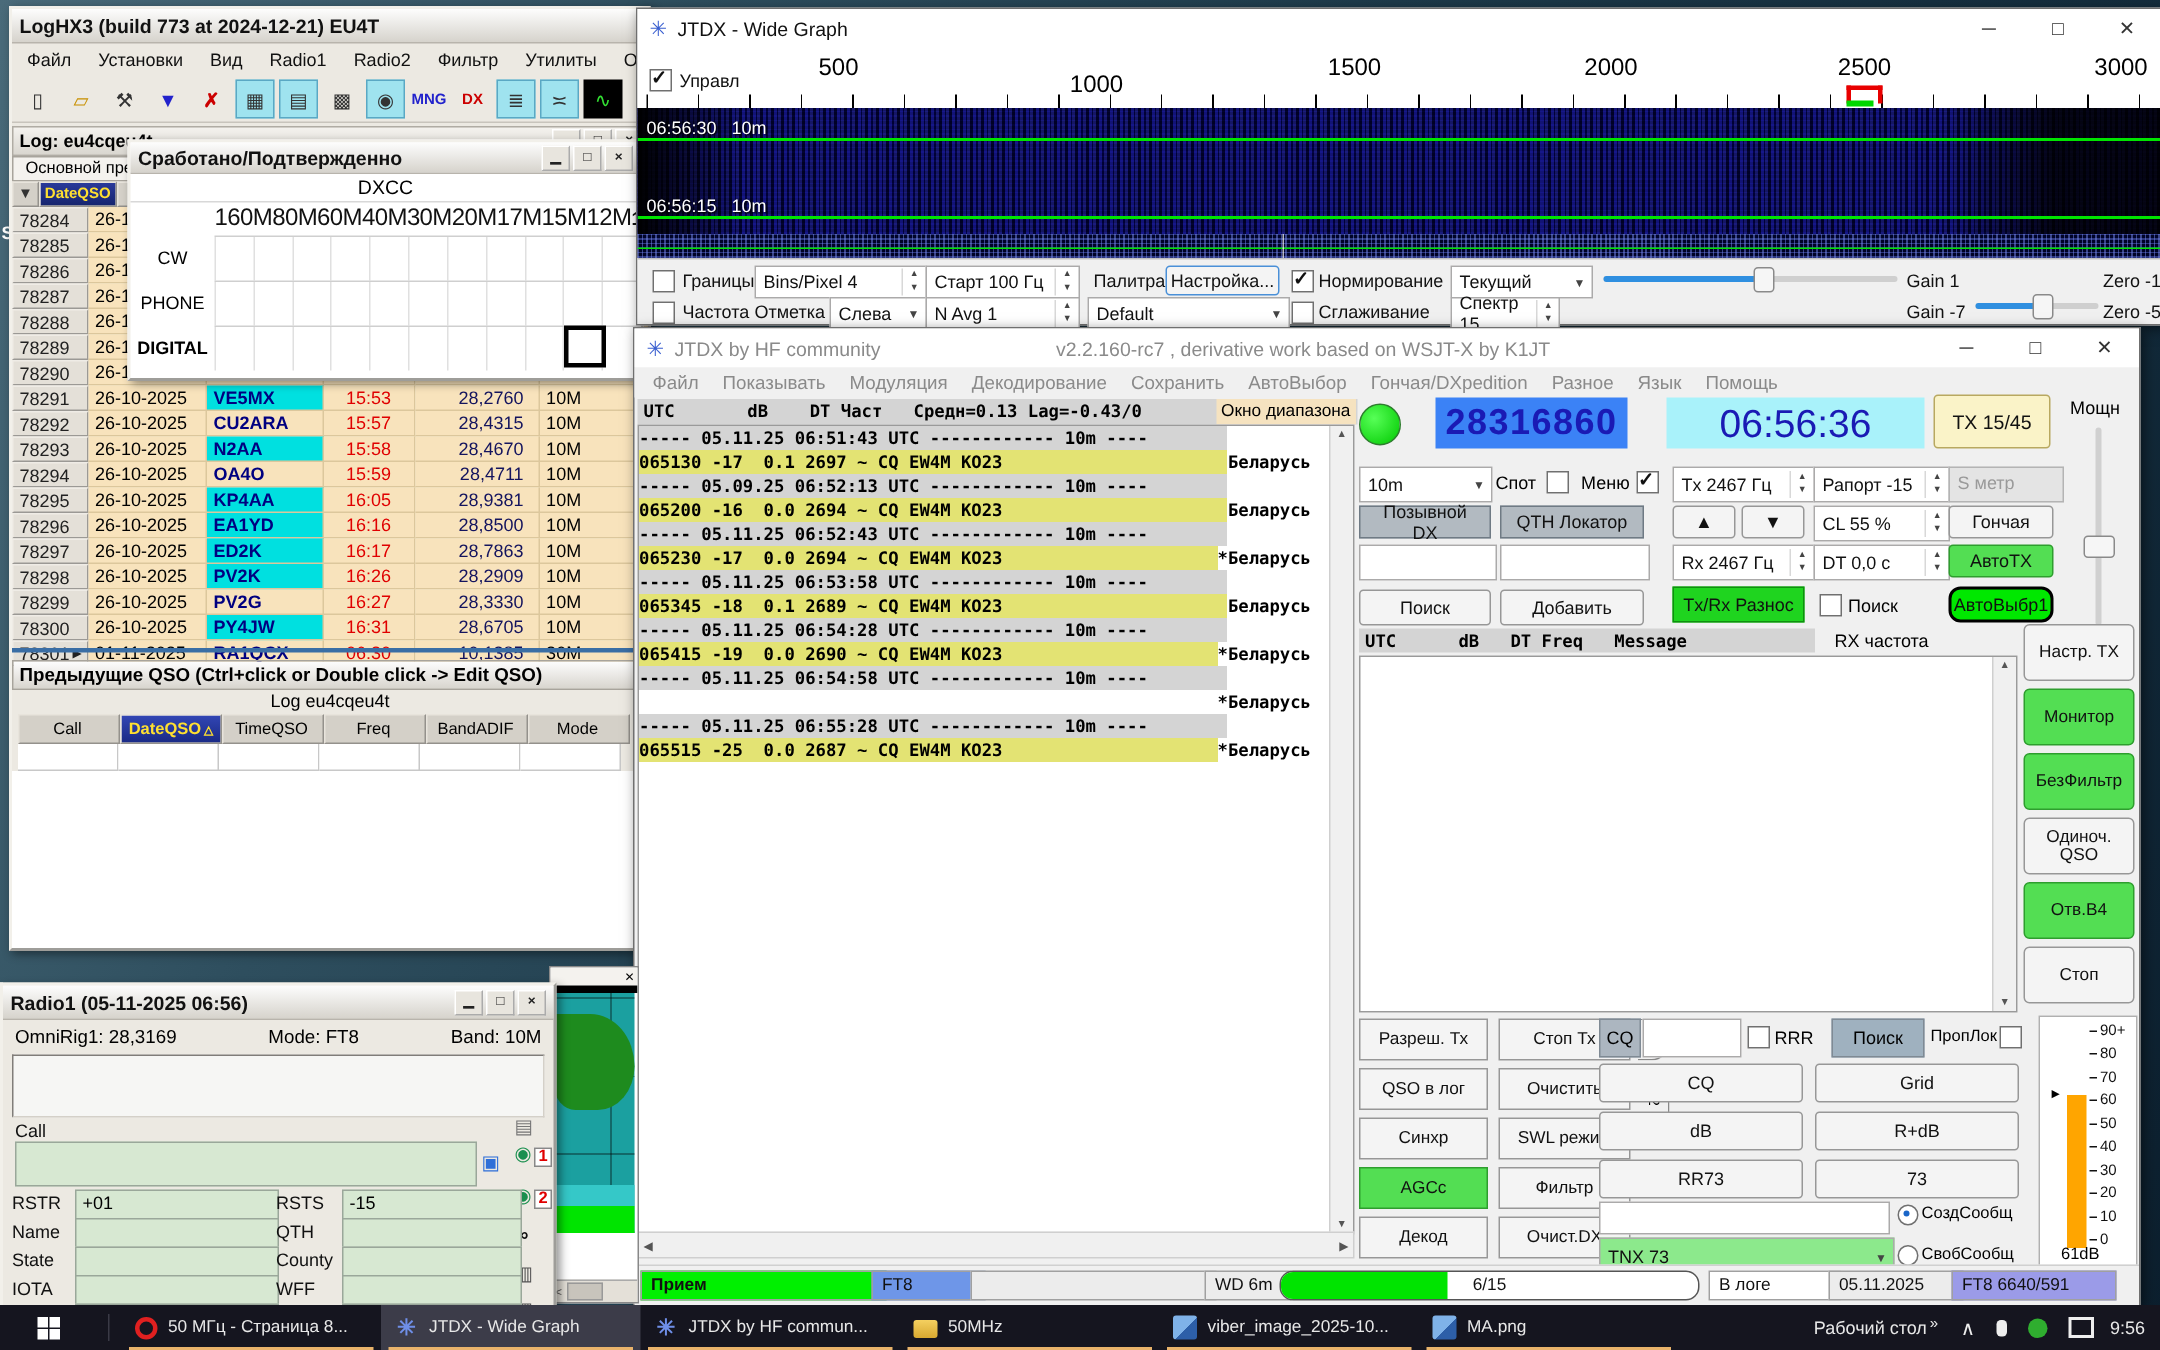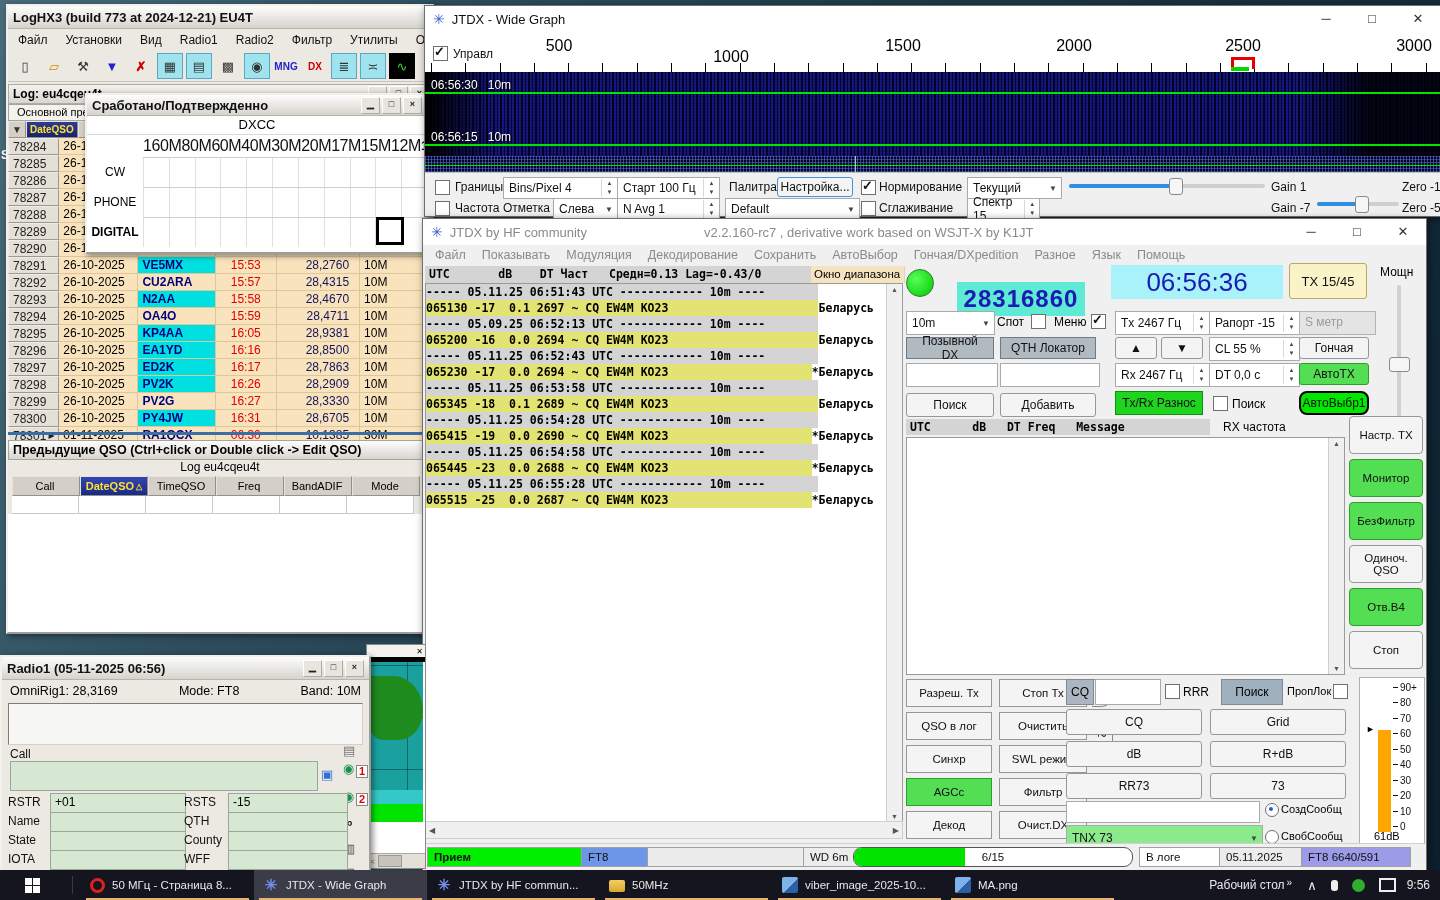--- a/index.html
+++ b/index.html
@@ -712,21 +712,20 @@
           <span class="t">065415 -19  0.0 2690 ~ CQ EW4M KO23</span>
           <span class="c">*Беларусь</span>
         </div>
 
         <div class="dline sep">
           <span class="t">----- 05.11.25 06:54:58 UTC ------------ 10m ----</span>
           <span class="c"></span>
         </div>
 
         <div class="dline msg">
-          <span class="t">065445 -23  0.0 2688 ~ CQ EW4M KO23</span>
           <span class="c">*Беларусь</span>
         </div>
 
         <div class="dline sep">
           <span class="t">----- 05.11.25 06:55:28 UTC ------------ 10m ----</span>
           <span class="c"></span>
         </div>
 
         <div class="dline msg">
           <span class="t">065515 -25  0.0 2687 ~ CQ EW4M KO23</span>
@@ -739,21 +738,21 @@
         <span>▼</span>
       </div>
   </div>
 
   <div class="abs" style="left:2px;top:602px;width:476px;height:16px;background:#f0f0f0;border:1px solid #cfcfcf;display:flex;align-items:center">
     <span style="font-size:8px;color:#555;padding-left:3px">◀</span>
     <span style="margin-left:auto;font-size:8px;color:#555;padding-right:3px">▶</span>
   </div>
 
   <div class="abs" style="left:483px;top:50px;width:26px;height:26px;border-radius:50%;background:radial-gradient(circle at 9px 9px,#57ff57,#00c800);border:1px solid #2e7d2e"></div>
-  <div class="abs" style="left:534px;top:63px;width:128px;height:34px;background:#5eead4;color:#1a1ab4;font-weight:bold;font-size:24px;display:flex;align-items:center;justify-content:center;letter-spacing:1px">28316860</div>
+  <div class="abs" style="left:534px;top:46px;width:128px;height:34px;background:#3b82f6;color:#1a1ab4;font-weight:bold;font-size:24px;display:flex;align-items:center;justify-content:center;letter-spacing:1px">28316860</div>
   <div class="abs" style="left:688px;top:46px;width:172px;height:34px;background:#a9f2fa;color:#1a1ab4;font-size:26px;display:flex;align-items:center;justify-content:center">06:56:36</div>
   <button class="btn abs" style="left:866px;top:44px;width:78px;height:36px;background:#faf3c8;border-color:#b8a860;font-size:13px">TX 15/45</button>
   <span class="abs" style="left:957px;top:46px;font-size:12px">Мощн</span>
   <div class="abs" style="left:974px;top:66px;width:4px;height:132px;background:#d0d0d0;border-radius:2px"></div>
   <div class="abs" style="left:966px;top:138px;width:19px;height:13px;background:#f6f6f6;border:1px solid #8a8a8a;border-radius:3px"></div>
 
   <div class="combo abs" style="left:483px;top:92px;width:82px;height:22px">
       <span>10m</span>
       <span class="ca">▼</span>
     </div>

